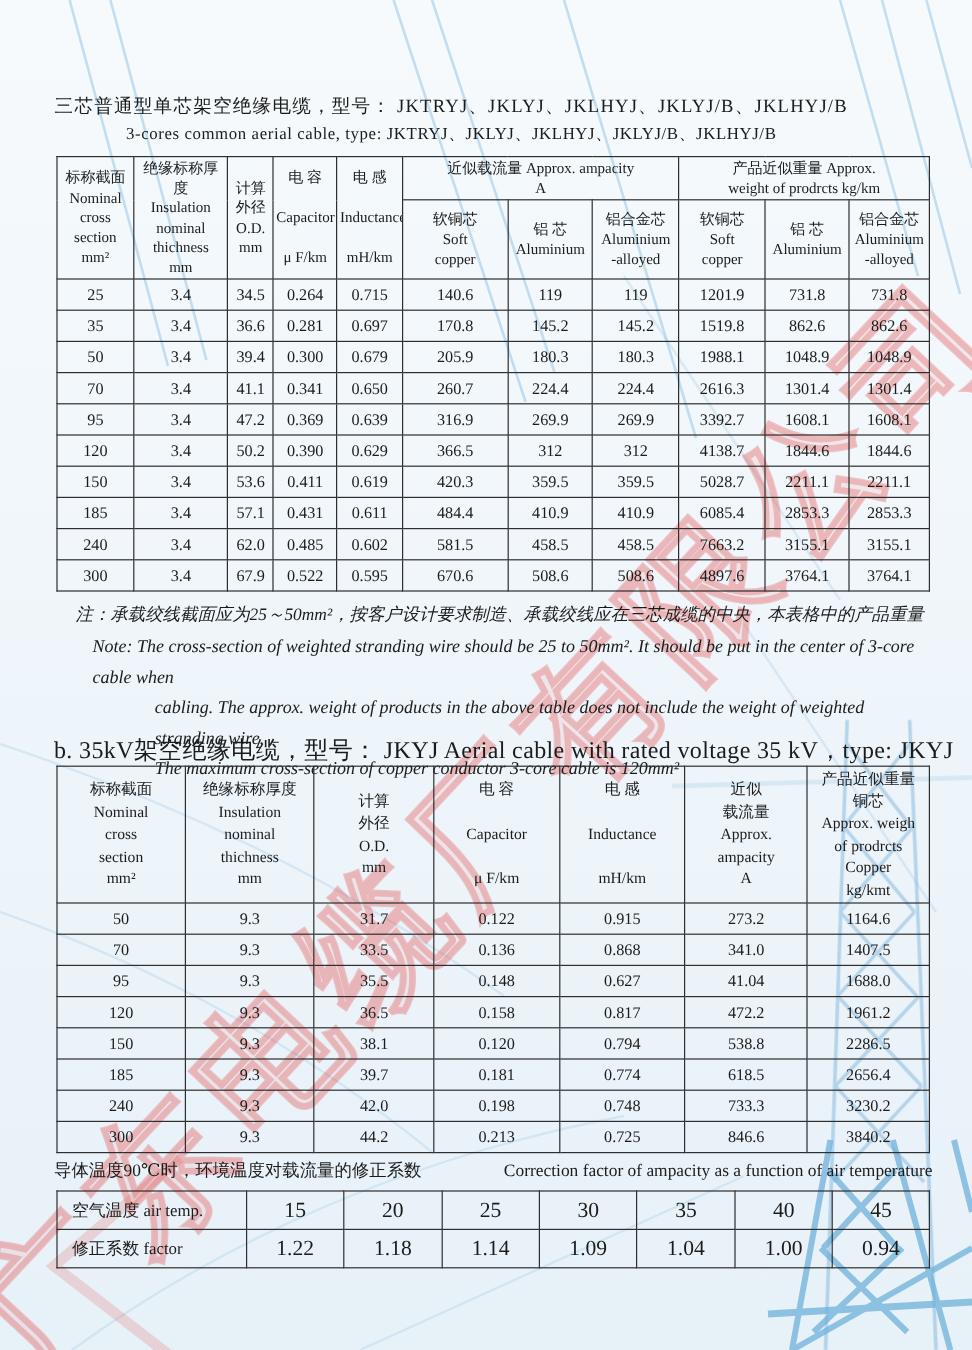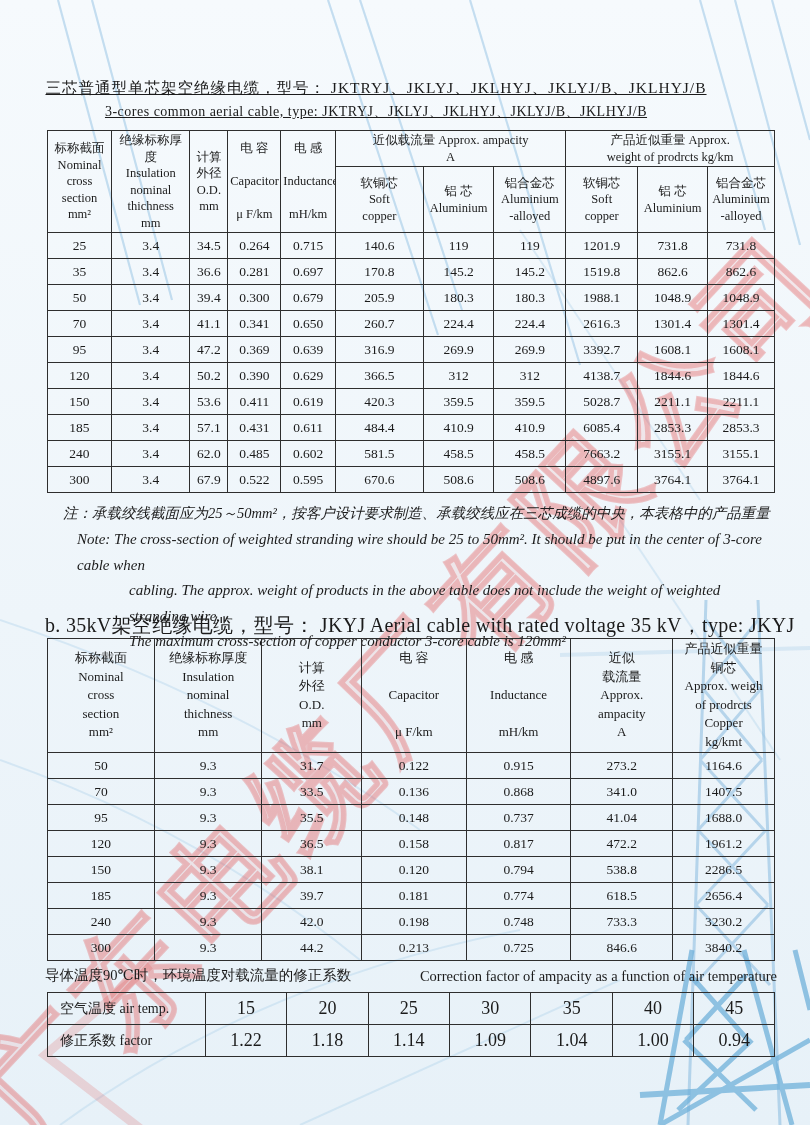--- a/index.html
+++ b/index.html
@@ -13,21 +13,21 @@
   
   .wm{
     position:absolute;font-size:118px;font-weight:bold;letter-spacing:14px;
     color:rgba(232,92,92,0.10);
     -webkit-text-stroke:2px rgba(226,74,74,0.30);
     transform:rotate(-47deg);transform-origin:0 0;white-space:nowrap;
     font-family:"Liberation Serif","DejaVu Serif",serif;pointer-events:none;
   }
   
   .content{position:absolute;left:0;top:0;width:810px;height:1125px;}
-  .titleblock{position:absolute;top:78px;left:0;width:752px;text-align:center;text-decoration:underline;}
+  .titleblock{position:absolute;top:78px;left:0;width:752px;text-align:center;}
   .title-zh{font-size:15.5px;letter-spacing:1px;}
   .title-en{font-size:14px;margin-top:4px;letter-spacing:.5px;}
   table{border-collapse:collapse;table-layout:fixed;position:absolute;left:47px;width:728px;background:transparent;}
   th,td{border:1.4px solid #2e2e2e;text-align:center;padding:0 2px;overflow:hidden;}
   th{font-weight:normal;white-space:pre-line;}
   #t1{top:130px;}
   #t1 thead tr.grp{height:36px;}
   #t1 thead tr.sub{height:66px;}
   #t1 thead th{font-size:12.5px;line-height:16.5px;}
   #t1 tbody tr{height:26px;}
@@ -386,21 +386,21 @@
           <td>0.136</td>
           <td>0.868</td>
           <td>341.0</td>
           <td>1407.5</td>
         </tr>
         <tr>
           <td>95</td>
           <td>9.3</td>
           <td>35.5</td>
           <td>0.148</td>
-          <td>0.737</td>
+          <td>0.627</td>
           <td>41.04</td>
           <td>1688.0</td>
         </tr>
         <tr>
           <td>120</td>
           <td>9.3</td>
           <td>36.5</td>
           <td>0.158</td>
           <td>0.817</td>
           <td>472.2</td>

